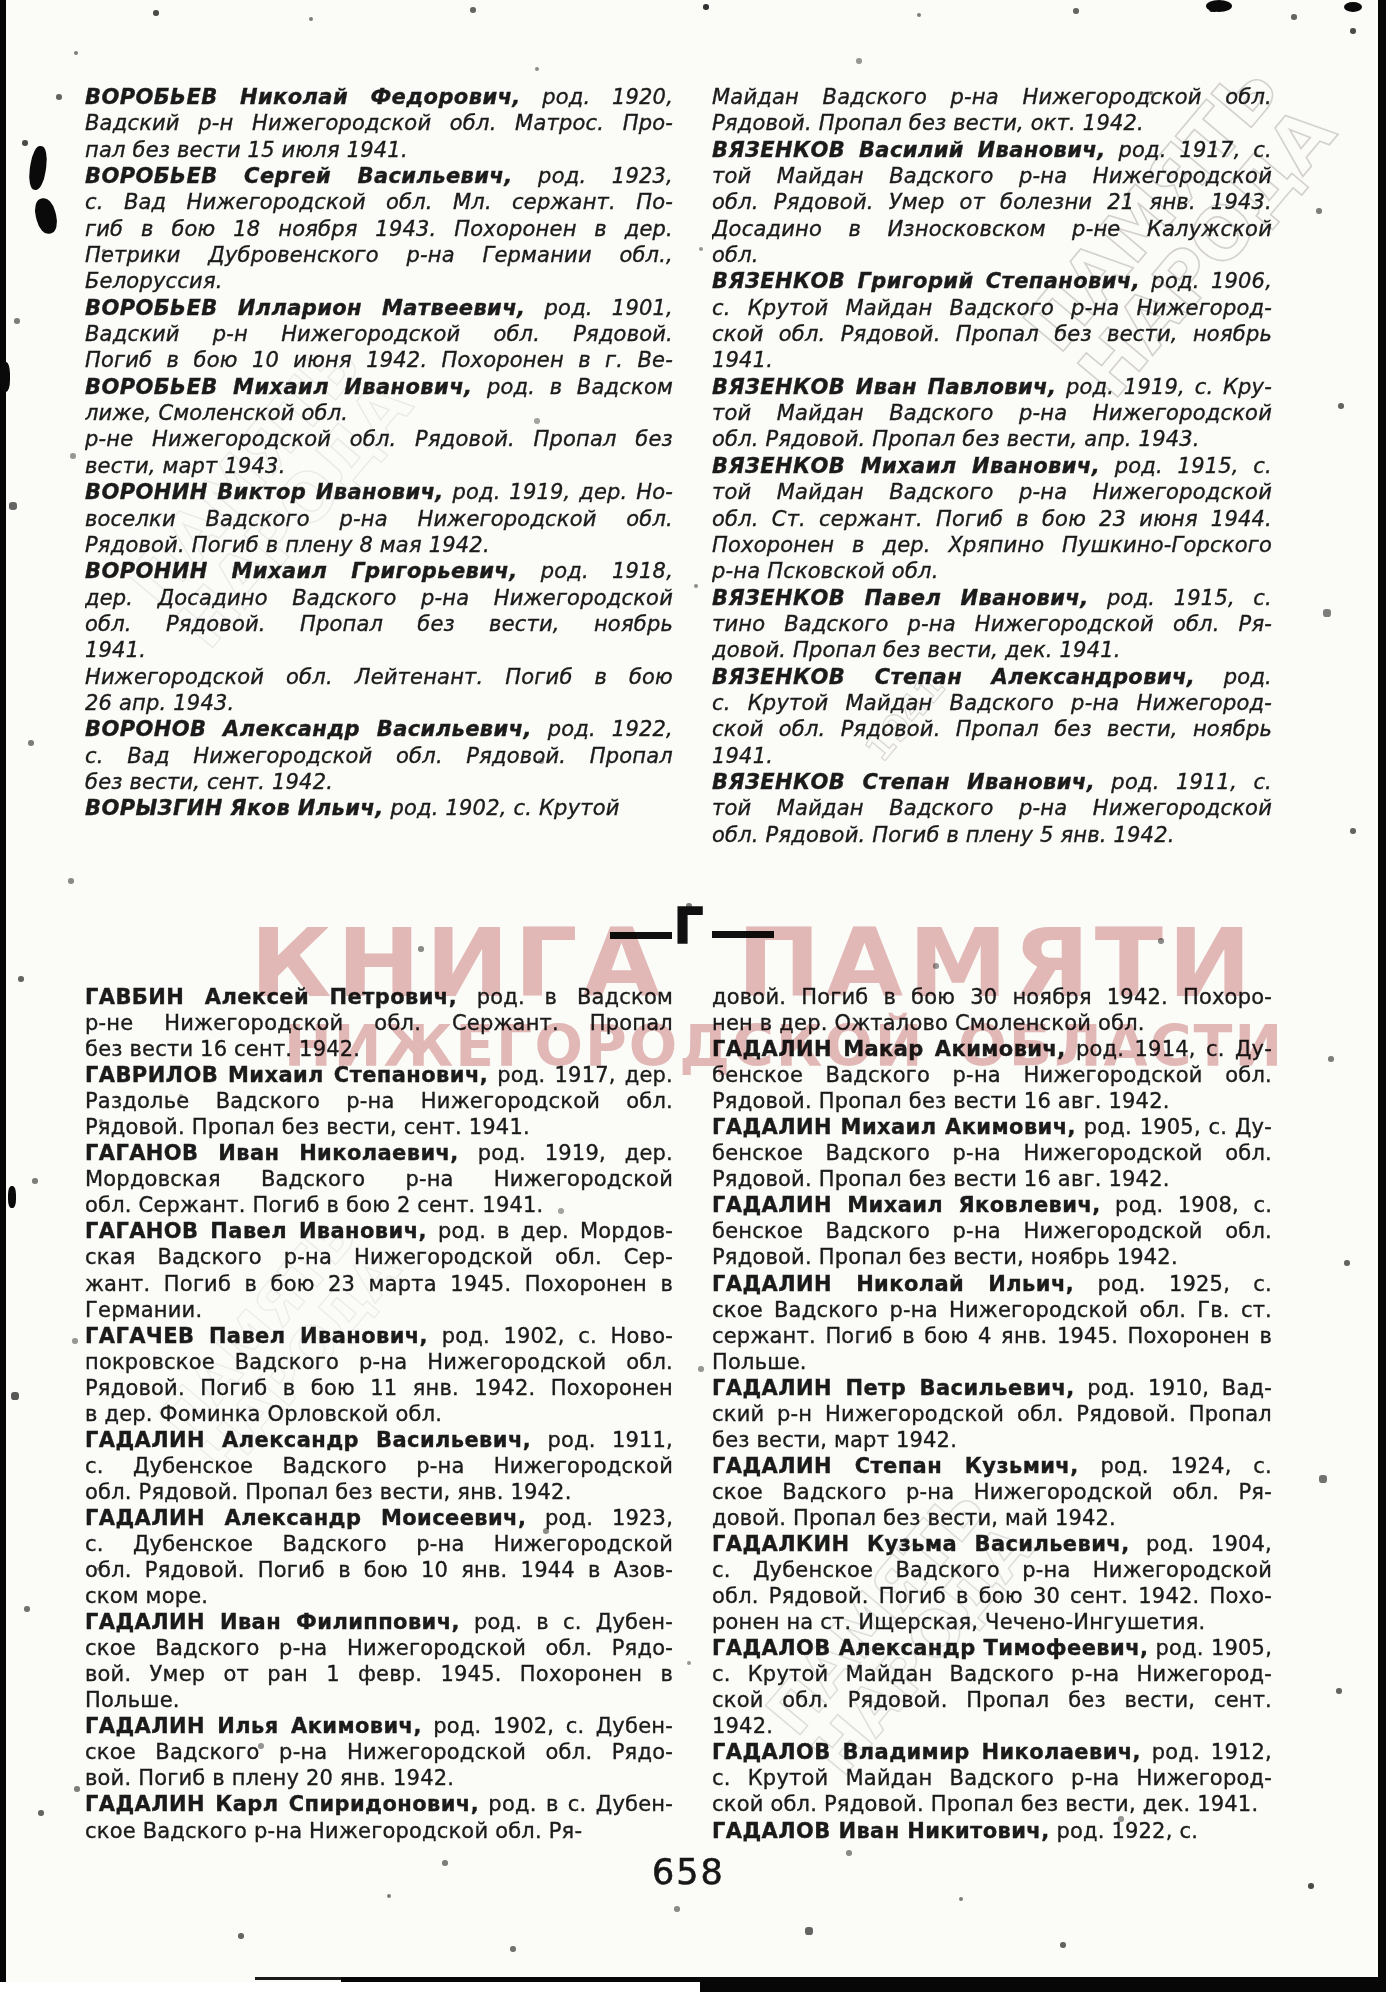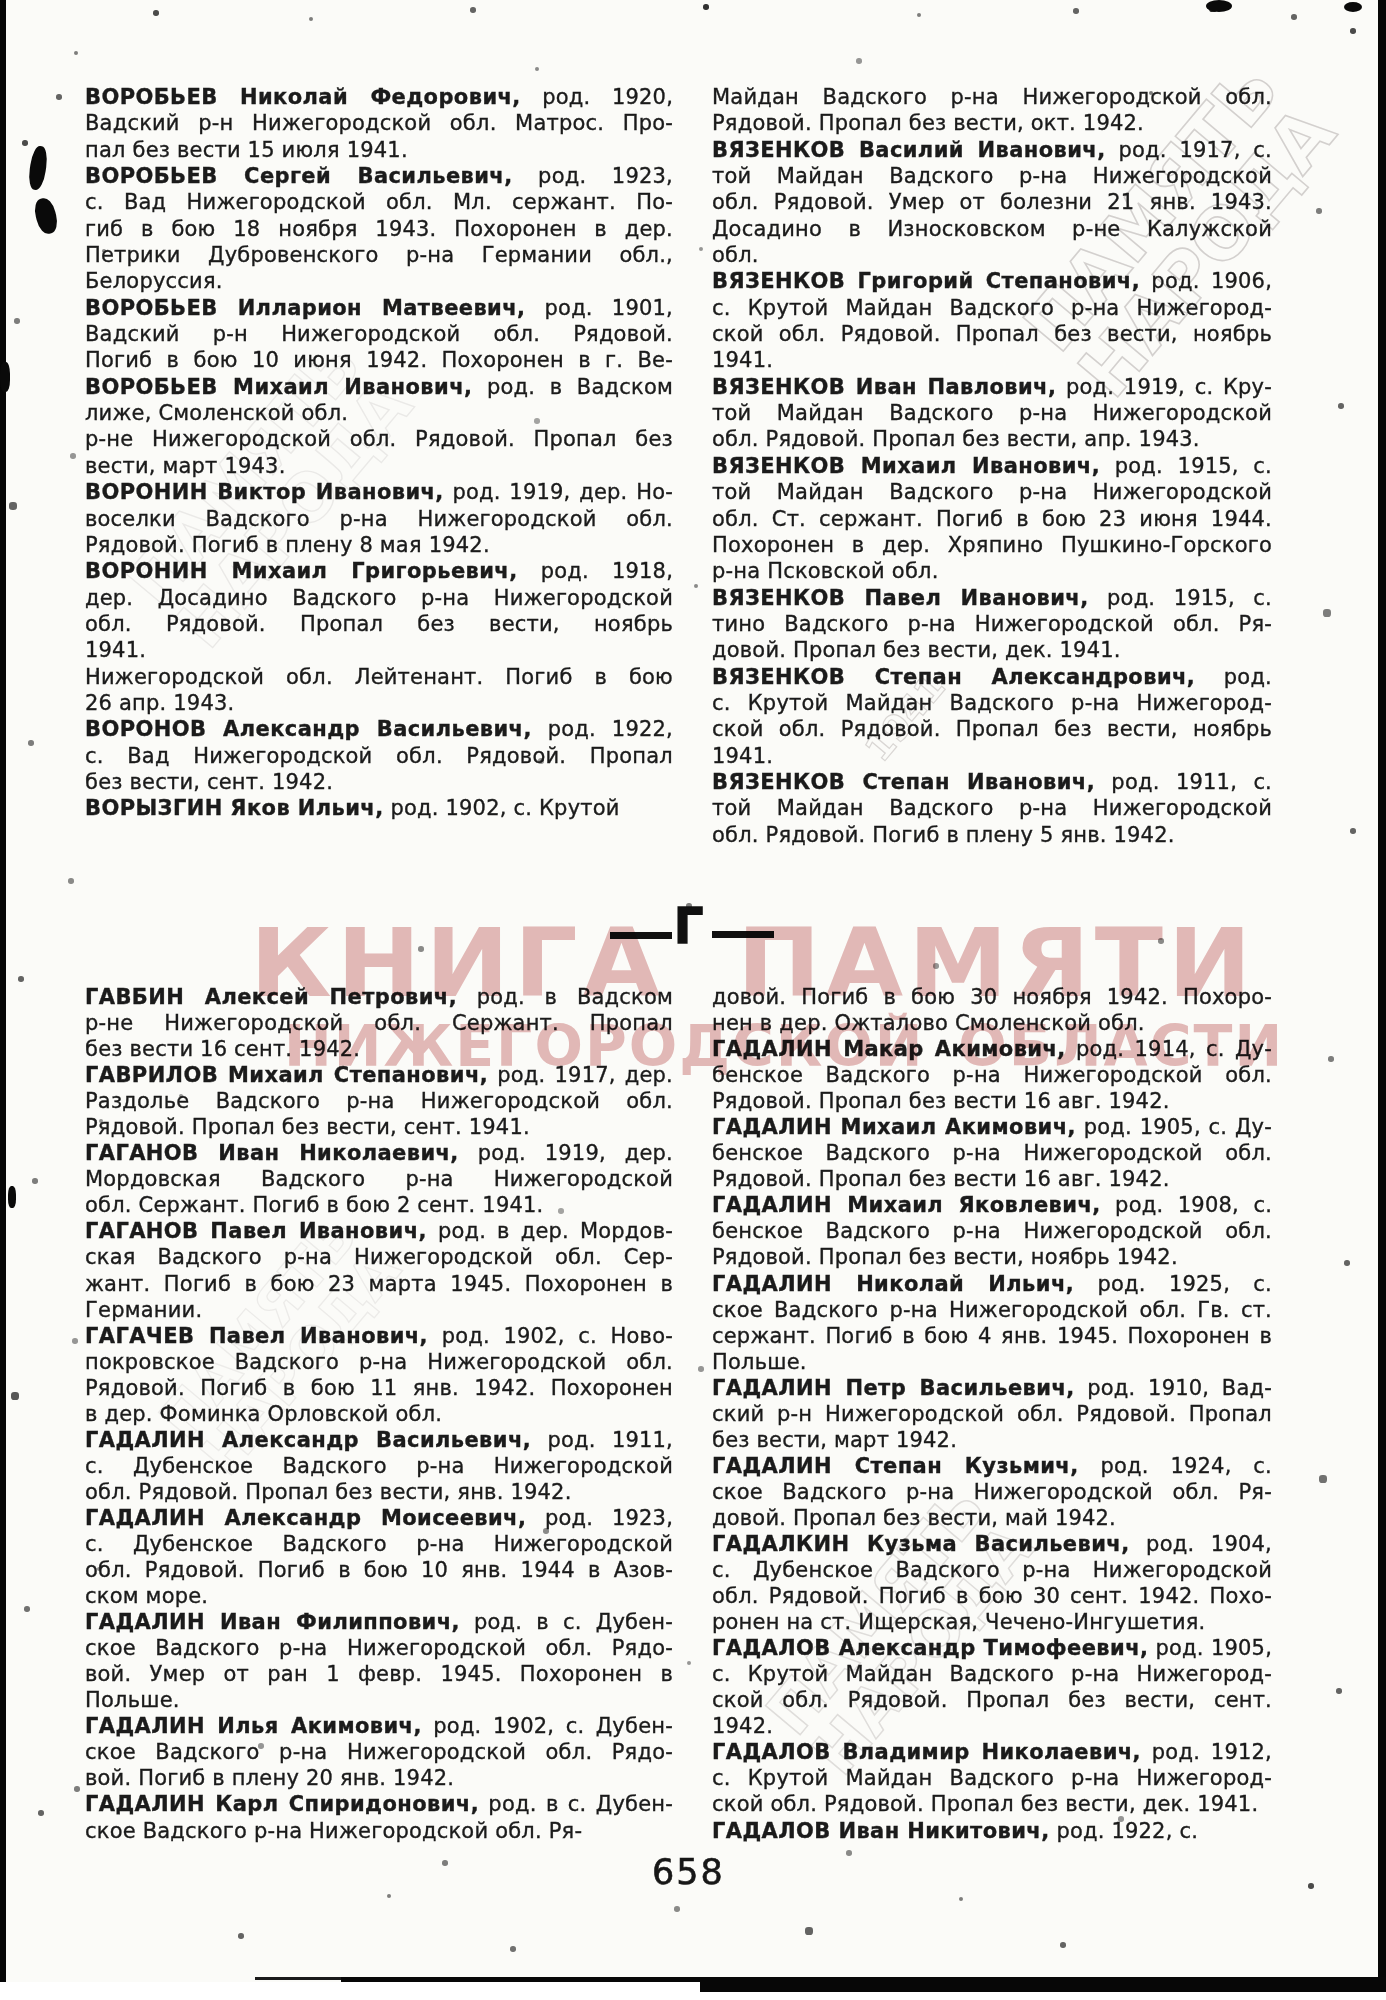--- a/index.html
+++ b/index.html
@@ -8,21 +8,21 @@
     background:#fbfbf8;
     font-family:"DejaVu Sans","Liberation Sans",sans-serif;
   }
   .page{position:absolute;inset:0;}
   
   .col{
     position:absolute;color:#1b1b1b;font-size:21px;
     -webkit-text-stroke:0.35px #1b1b1b;
     z-index:3;
   }
-  .sec-top .ln{height:26.35px;line-height:26.35px;}
+  .sec-top .ln{height:26.35px;line-height:26.35px;font-style:italic;}
   .sec-bottom .ln{height:26.05px;line-height:26.05px;}
   .ln{overflow:hidden;letter-spacing:0.2px;}
   .ln.j{text-align:justify;text-align-last:justify;}
   .ln b{font-weight:bold;letter-spacing:0.4px;}
   #col-top-left   {left:85px; top:84px; width:588px;}
   #col-top-right  {left:712px;top:84px; width:560px;}
   #col-bottom-left{left:85px; top:984px;width:588px;}
   #col-bottom-right{left:712px;top:984px;width:560px;}
   
   .divider-dash{position:absolute;background:#101010;height:7px;z-index:3;}

